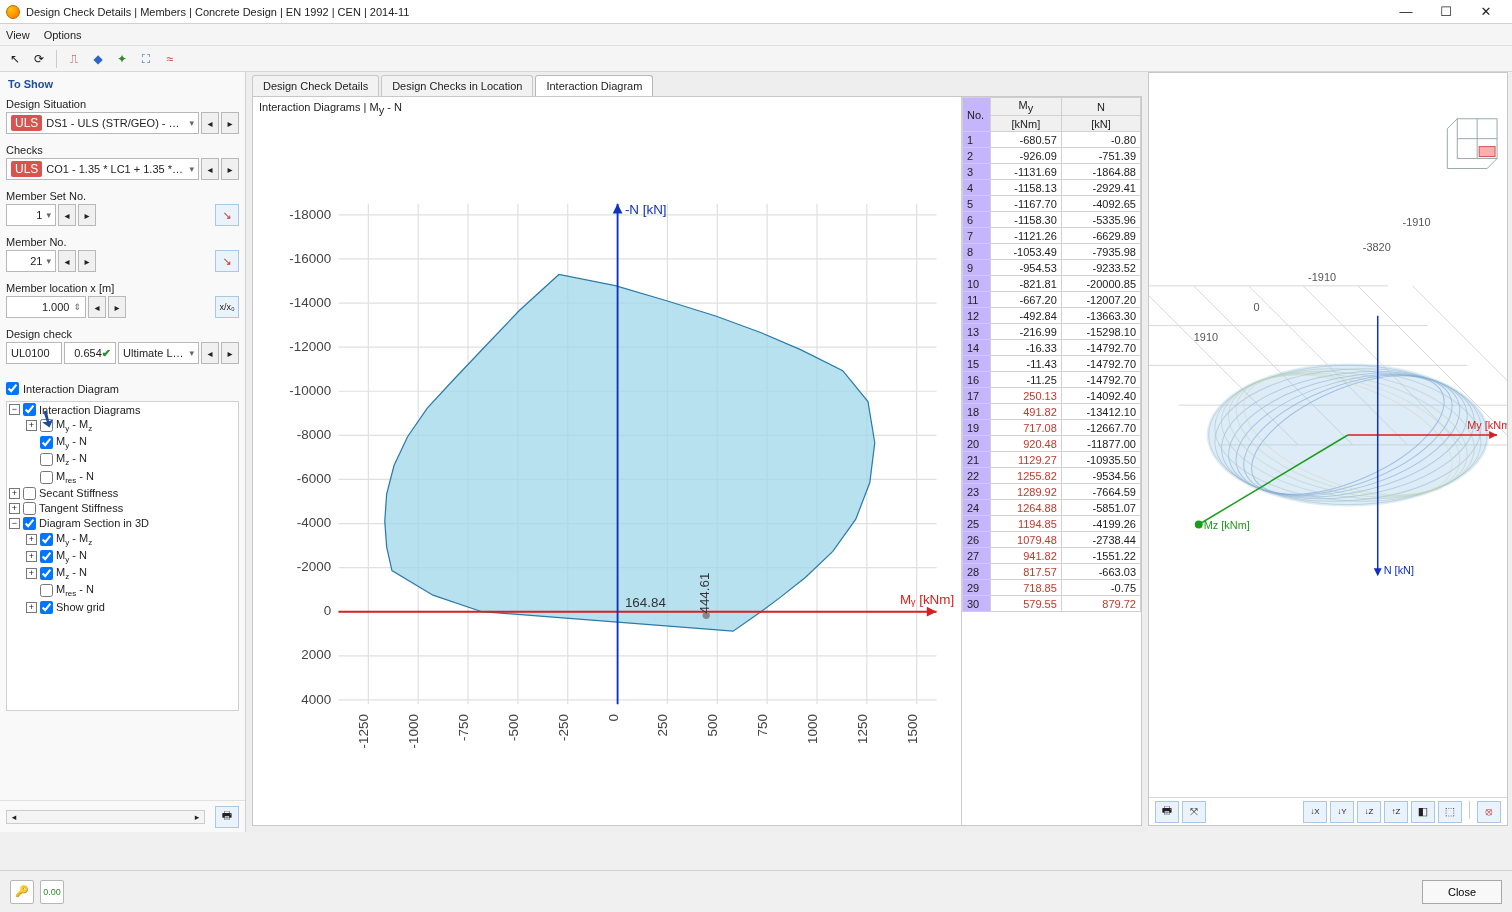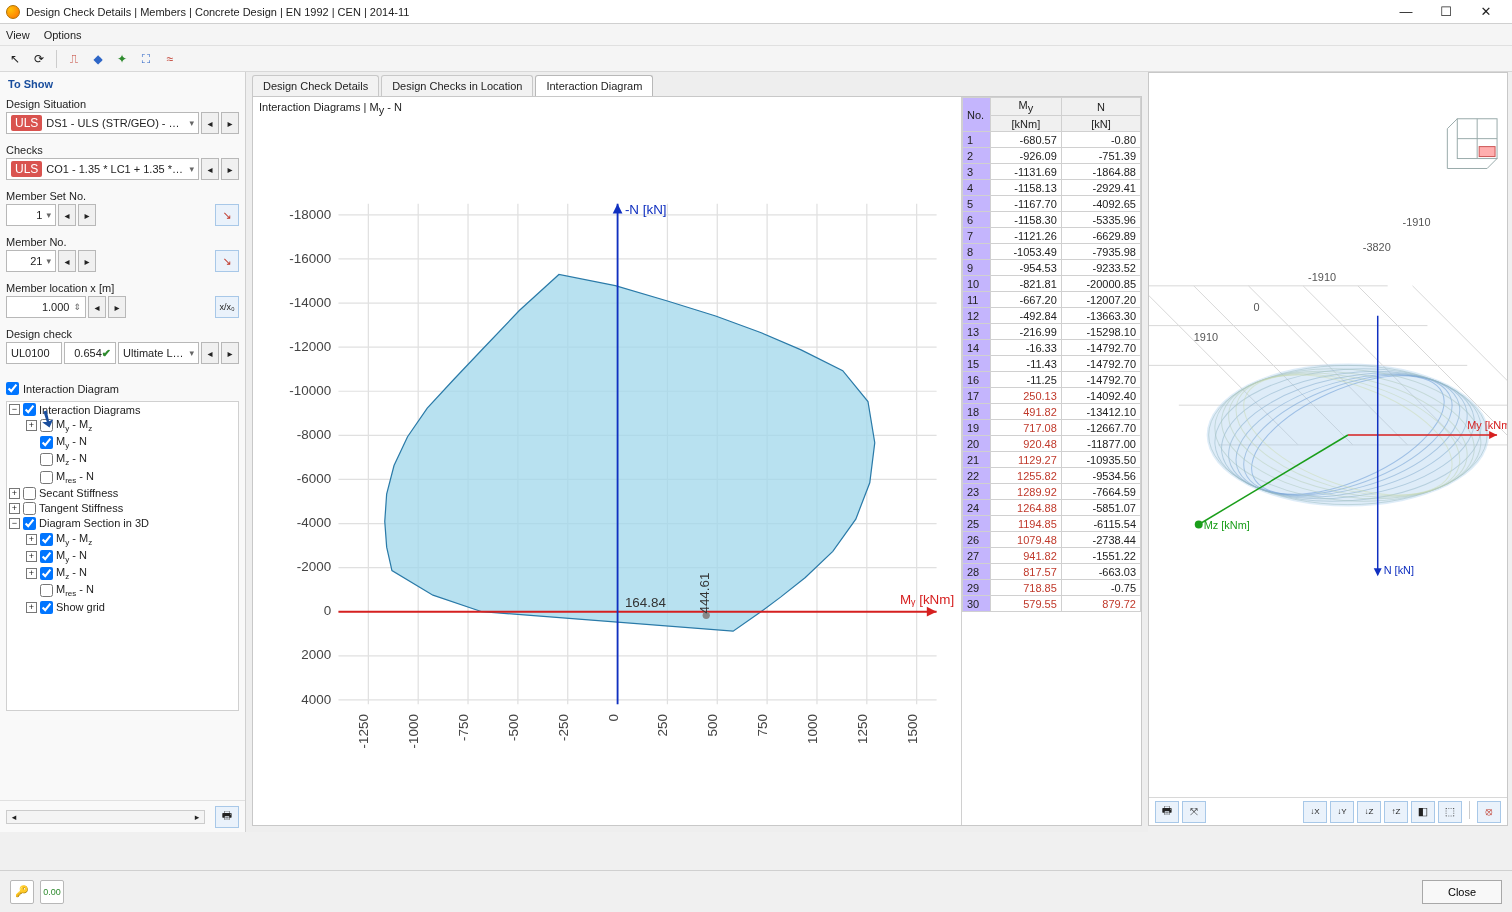--- a/index.html
+++ b/index.html
@@ -490,21 +490,21 @@
                 <td>-7664.59</td>
               </tr>
               <tr>
                 <td class="no">24</td>
                 <td class="red">1264.88</td>
                 <td>-5851.07</td>
               </tr>
               <tr>
                 <td class="no">25</td>
                 <td class="red">1194.85</td>
-                <td>-6115.54</td>
+                <td>-4199.26</td>
               </tr>
               <tr>
                 <td class="no">26</td>
                 <td class="red">1079.48</td>
                 <td>-2738.44</td>
               </tr>
               <tr>
                 <td class="no">27</td>
                 <td class="red">941.82</td>
                 <td>-1551.22</td>

